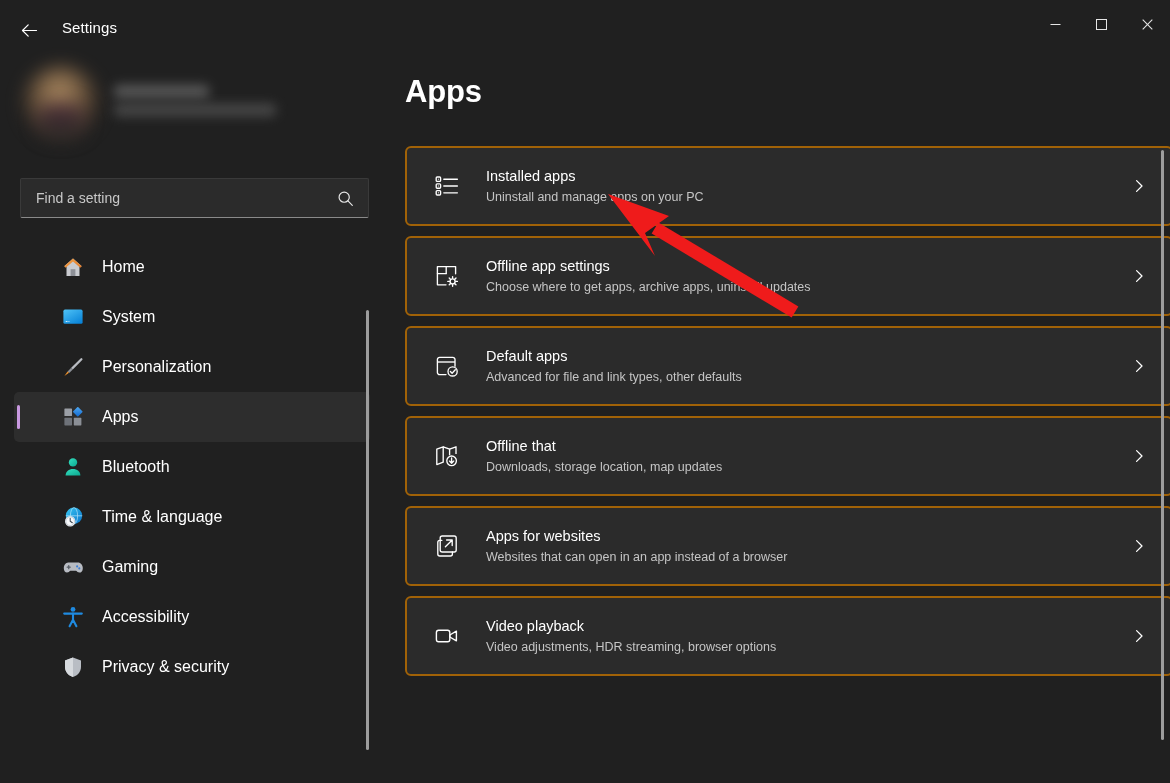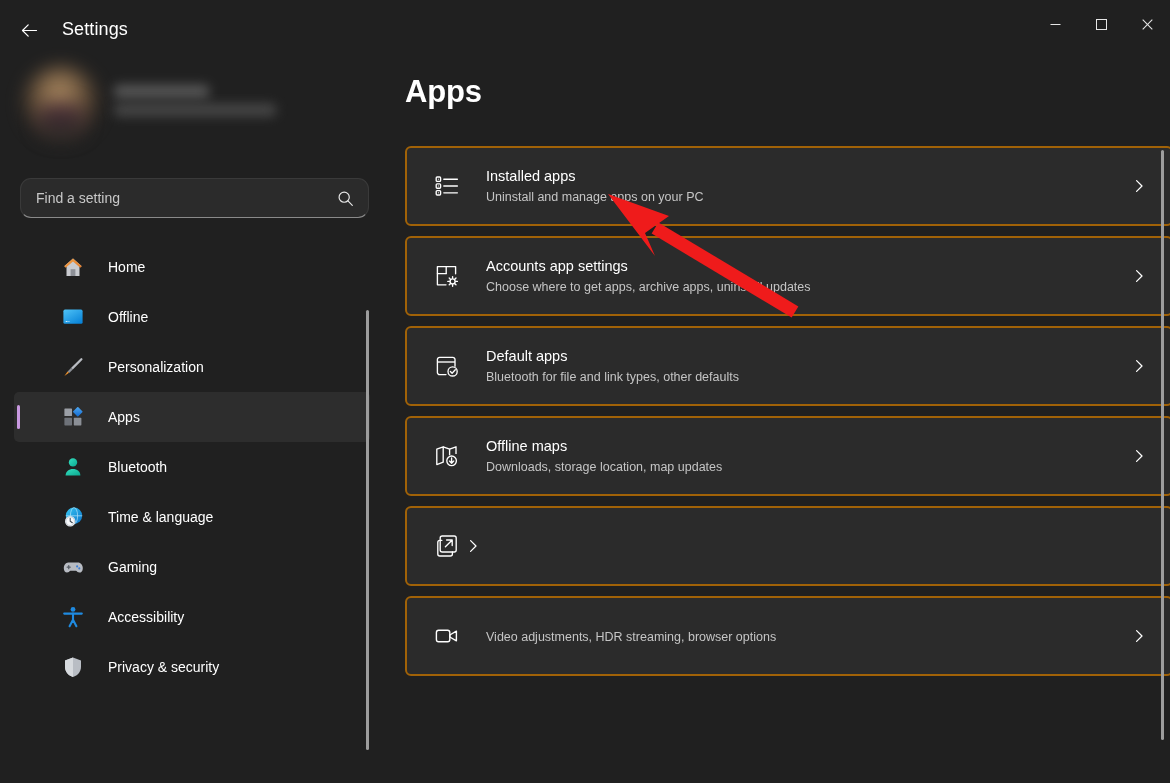--- a/index.html
+++ b/index.html
@@ -27,21 +27,21 @@
   .back-btn {
     position: absolute; left: 10px; top: 12px;
     width: 38px; height: 36px;
     display: flex; align-items: center; justify-content: center;
     border-radius: 5px;
     cursor: pointer;
   }
   .back-btn svg { display: block; }
   .title-text {
     position: absolute; left: 62px; top: 19px;
-    font-size: 18px; color: #ffffff; letter-spacing: 0.1px;
+    font-size: 15px; color: #ffffff; letter-spacing: 0.1px;
   }
   .wincontrols {
     position: absolute; right: 0; top: 0;
     display: flex; height: 48px;
   }
   .winbtn {
     width: 46px; height: 48px;
     display: flex; align-items: center; justify-content: center;
     cursor: pointer;
   }
@@ -83,21 +83,21 @@
     background: #555555; filter: blur(6px); opacity: .8;
   }
   .profile-hidden-text { opacity: 0; position: absolute; font-size: 1px; }
 
   .searchbox {
     position: absolute; left: 20px; top: 126px;
     width: 349px; height: 40px;
     background: #2b2b2b;
     border: 1px solid #3a3a3a;
     border-bottom: 1px solid #8a8a8a;
-    border-radius: 11px;
+    border-radius: 2px;
     display: flex; align-items: center;
     cursor: text;
   }
   .searchbox input {
     flex: 1;
     background: transparent; border: none; outline: none;
     color: #ffffff; font-size: 14px;
     font-family: "Liberation Sans", sans-serif;
     padding: 0 0 0 15px;
   }
@@ -123,22 +123,22 @@
     width: 3px; height: 24px;
     border-radius: 2px;
     background: #c898e0;
   }
   .navicon {
     width: 30px; height: 30px; margin-left: 44px;
     display: flex; align-items: center; justify-content: center;
     flex: 0 0 auto;
   }
   .navlabel {
-    margin-left: 20px;
-    font-size: 14px; color: #ffffff;
+    margin-left: 14px;
+    font-size: 16px; color: #ffffff;
   }
 
   .sb-track-side {
     position: absolute; left: 366px; top: 258px;
     width: 3px; height: 440px;
   }
   .sb-thumb-side {
     width: 3px; height: 440px; border-radius: 2px;
     background: #9d9d9d;
     cursor: pointer;
@@ -280,21 +280,21 @@
                 <linearGradient id="gSys" x1="0" y1="0" x2="0.8" y2="1">
               <stop offset="0" stop-color="#4fc3f7"></stop>
                   <stop offset="1" stop-color="#0a84d8"></stop>
                 </linearGradient>
               </defs>
             <rect x="2.4" y="4.6" width="19.2" height="14.2" rx="1.6" fill="url(#gSys)"></rect>
             <rect x="4.6" y="16" width="2" height="1.1" rx="0.5" fill="#cfeeff"></rect>
             <rect x="7.4" y="16" width="1.1" height="1.1" rx="0.5" fill="#cfeeff"></rect>
           </svg>
         </span>
-        <span class="navlabel">Offline</span>
+        <span class="navlabel">System</span>
       </div>
 
 
 
       <div class="navitem">
         <span class="navicon">
           <svg width="24" height="24" viewBox="0 0 24 24">
             <path d="M19.6 3.4 10.2 12.8l1.6 1.6 9.4-9.4a1.1 1.1 0 0 0-1.6-1.6Z" fill="#b9bcc2"></path>
             <path d="M10.2 12.8 6.6 16.4l1.6 1.6 3.6-3.6Z" fill="#8c9097"></path>
             <path d="M6.6 16.4 3.4 21l4.6-3.2-1.4-1.4Z" fill="#f0932b"></path>
@@ -432,94 +432,99 @@
         <span class="card-icon">
           <svg width="28" height="28" viewBox="0 0 28 28" fill="none">
             <path d="M4.4 4.6h18.2v7.2M4.4 4.6v18.2h8.6" stroke="#ffffff" stroke-width="1.35" stroke-linecap="round" stroke-linejoin="round"></path>
             <line x1="4.4" y1="11.6" x2="13.2" y2="11.6" stroke="#ffffff" stroke-width="1.35" stroke-linecap="round"></line>
             <line x1="13.2" y1="4.6" x2="13.2" y2="11.6" stroke="#ffffff" stroke-width="1.35" stroke-linecap="round"></line>
             <circle cx="19.6" cy="19.4" r="2.5" stroke="#ffffff" stroke-width="1.35"></circle>
             <path d="M19.6 14.6v1.6M19.6 22.6v1.6M14.8 19.4h1.6M22.8 19.4h1.6M16.2 16.0l1.15 1.15M21.85 21.65 23 22.8M23 16.0l-1.15 1.15M17.35 21.65 16.2 22.8" stroke="#ffffff" stroke-width="1.35" stroke-linecap="round"></path>
           </svg>
         </span>
         <div class="card-text">
-          <div class="card-title">Accounts app settings</div>
+          <div class="card-title">Offline app settings</div>
           <div class="card-sub">Choose where to get apps, archive apps, uninstall updates</div>
         </div>
         <span class="chev">
           <svg width="14" height="14" viewBox="0 0 14 14" fill="none">
             <path d="M4.6 1.6 10 7l-5.4 5.4" stroke="#ffffff" stroke-width="1.25" stroke-linecap="round" stroke-linejoin="round"></path>
           </svg>
         </span>
       </div>
 
       <div class="card">
         <span class="card-icon">
           <svg width="28" height="28" viewBox="0 0 28 28" fill="none">
             <path d="M22.0 14.2V7.6a2.2 2.2 0 0 0-2.2-2.2H6.6a2.2 2.2 0 0 0-2.2 2.2v12.8a2.2 2.2 0 0 0 2.2 2.2h6.4" stroke="#ffffff" stroke-width="1.35" stroke-linecap="round"></path>
             <line x1="4.4" y1="10.0" x2="22.0" y2="10.0" stroke="#ffffff" stroke-width="1.35"></line>
             <circle cx="19.6" cy="19.4" r="4.6" stroke="#ffffff" stroke-width="1.35" fill="#2b2b2b"></circle>
             <path d="m17.4 19.5 1.7 1.7 3.2-3.4" stroke="#ffffff" stroke-width="1.35" stroke-linecap="round" stroke-linejoin="round" fill="none"></path>
           </svg>
         </span>
         <div class="card-text">
           <div class="card-title">Default apps</div>
-          <div class="card-sub">Bluetooth for file and link types, other defaults</div>
+          <div class="card-sub">Advanced for file and link types, other defaults</div>
         </div>
         <span class="chev">
           <svg width="14" height="14" viewBox="0 0 14 14" fill="none">
             <path d="M4.6 1.6 10 7l-5.4 5.4" stroke="#ffffff" stroke-width="1.25" stroke-linecap="round" stroke-linejoin="round"></path>
           </svg>
         </span>
       </div>
 
       <div class="card">
         <span class="card-icon">
           <svg width="28" height="28" viewBox="0 0 28 28" fill="none">
             <path d="M3.8 7.2 10.2 4.8v15.4L3.8 22.6Z" stroke="#ffffff" stroke-width="1.35" stroke-linejoin="round"></path>
             <path d="M10.2 4.8 16.6 7.2v6.0" stroke="#ffffff" stroke-width="1.35" stroke-linejoin="round"></path>
             <path d="M16.6 7.2 23 4.8v7.2" stroke="#ffffff" stroke-width="1.35" stroke-linejoin="round"></path>
             <circle cx="18.6" cy="18.8" r="4.8" stroke="#ffffff" stroke-width="1.35" fill="#2b2b2b"></circle>
             <path d="M18.6 15.8v5.4M16.5 19.1l2.1 2.1 2.1-2.1" stroke="#ffffff" stroke-width="1.35" stroke-linecap="round" stroke-linejoin="round" fill="none"></path>
           </svg>
         </span>
         <div class="card-text">
-          <div class="card-title">Offline maps</div>
+          <div class="card-title">Offline that</div>
           <div class="card-sub">Downloads, storage location, map updates</div>
         </div>
         <span class="chev">
           <svg width="14" height="14" viewBox="0 0 14 14" fill="none">
             <path d="M4.6 1.6 10 7l-5.4 5.4" stroke="#ffffff" stroke-width="1.25" stroke-linecap="round" stroke-linejoin="round"></path>
           </svg>
         </span>
       </div>
 
       <div class="card">
         <span class="card-icon">
           <svg width="28" height="28" viewBox="0 0 28 28" fill="none">
             <rect x="7.2" y="4.0" width="16.0" height="16.0" rx="2.0" stroke="#ffffff" stroke-width="1.35"></rect>
             <path d="M19.4 20.0v2.0a2 2 0 0 1-2 2H6.8a2 2 0 0 1-2-2V10.4a2 2 0 0 1 2-2h2.0" stroke="#ffffff" stroke-width="1.35" stroke-linecap="round" stroke-linejoin="round"></path>
             <path d="M12.4 14.8 19.2 8.0M13.6 8.0h5.6v5.6" stroke="#ffffff" stroke-width="1.35" stroke-linecap="round" stroke-linejoin="round" fill="none"></path>
           </svg>
         </span>
+        <div class="card-text">
+          <div class="card-title">Apps for websites</div>
+          <div class="card-sub">Websites that can open in an app instead of a browser</div>
+        </div>
         <span class="chev">
           <svg width="14" height="14" viewBox="0 0 14 14" fill="none">
             <path d="M4.6 1.6 10 7l-5.4 5.4" stroke="#ffffff" stroke-width="1.25" stroke-linecap="round" stroke-linejoin="round"></path>
           </svg>
         </span>
       </div>
 
       <div class="card">
         <span class="card-icon">
           <svg width="28" height="28" viewBox="0 0 28 28" fill="none">
             <rect x="3.4" y="8.2" width="13.4" height="11.6" rx="2.2" stroke="#ffffff" stroke-width="1.4"></rect>
             <path d="M16.8 13.0 23.4 9.2v9.6l-6.6-3.8Z" stroke="#ffffff" stroke-width="1.4" stroke-linejoin="round"></path>
           </svg>
         </span>
         <div class="card-text">
+          <div class="card-title">Video playback</div>
           <div class="card-sub">Video adjustments, HDR streaming, browser options</div>
         </div>
         <span class="chev">
           <svg width="14" height="14" viewBox="0 0 14 14" fill="none">
             <path d="M4.6 1.6 10 7l-5.4 5.4" stroke="#ffffff" stroke-width="1.25" stroke-linecap="round" stroke-linejoin="round"></path>
           </svg>
         </span>
       </div>
 
 

